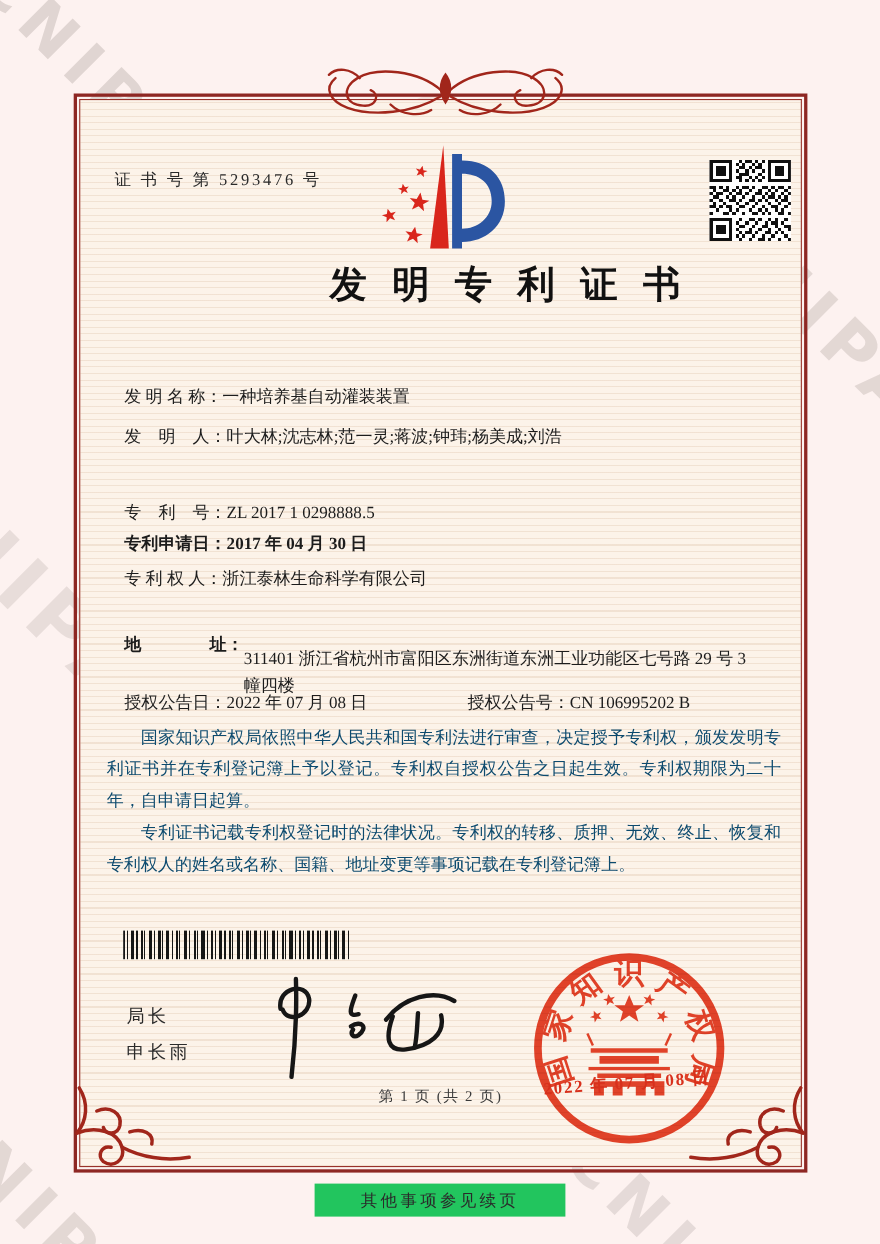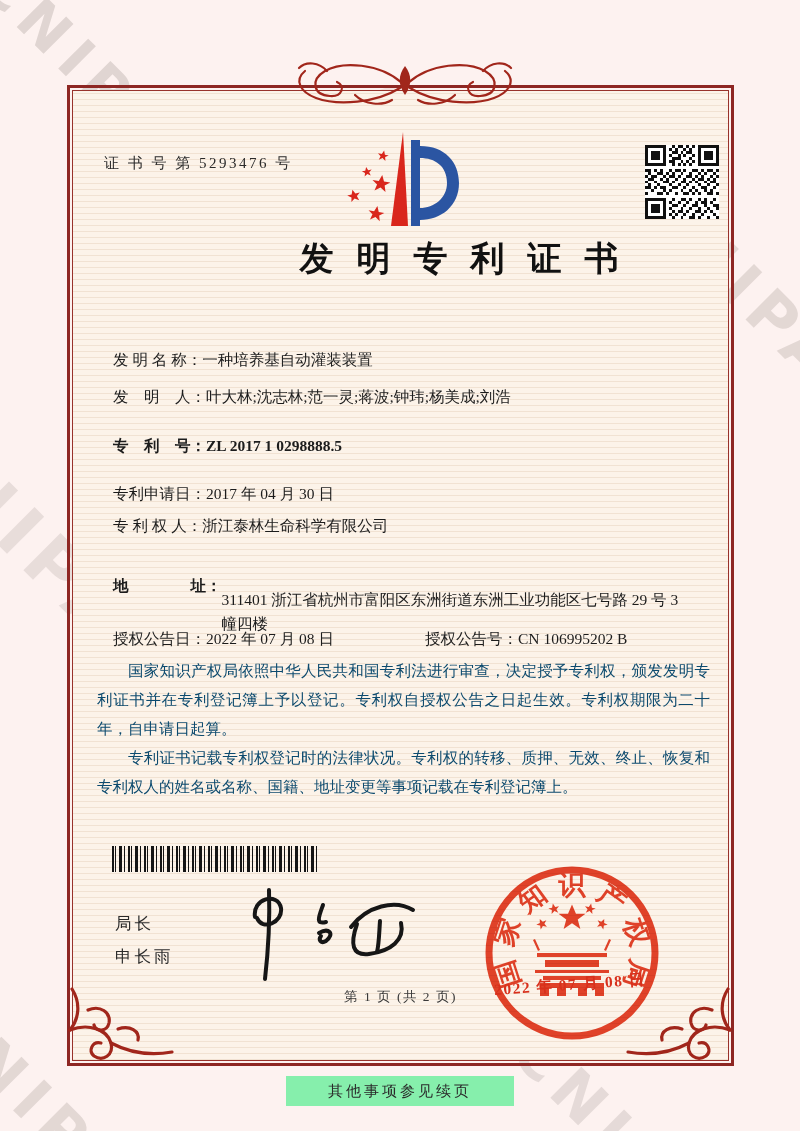--- a/index.html
+++ b/index.html
@@ -36,21 +36,21 @@
   .ornament{position:absolute;z-index:2;}
   
   .cert-no{position:absolute;left:104px;top:138px;z-index:3;font-size:15px;letter-spacing:2.5px;color:#2a2a2a;margin-top:16px;}
   .logo{position:absolute;left:333px;top:126px;z-index:3;}
   .qr{position:absolute;left:645px;top:145px;width:74px;height:74px;z-index:3;}
   .title{
     position:absolute;left:67px;top:236px;width:784px;z-index:3;
     text-align:center;font-size:34px;font-weight:700;letter-spacing:23px;text-indent:23px;color:#111;
   }
   .frow{position:absolute;left:113px;z-index:3;font-size:15.5px;white-space:nowrap;color:#1c1c1c;}
-  .r1{top:337px;margin-top:13px;} .r2{top:387px;} .r3{top:436px;font-weight:bold;} .r4{top:484px;} .r5{top:516px;}
+  .r1{top:337px;margin-top:13px;} .r2{top:387px;} .r3{top:456px;} .r4{top:484px;font-weight:bold;} .r5{top:516px;}
   .raddr{top:576px;display:flex;white-space:normal;width:590px;}
   .raddr .flabel{flex:0 0 auto;white-space:nowrap;font-weight:bold;}
   .raddr .fvalue{width:475px;line-height:24px;margin-top:12px;}
   .r7{top:629px;} .r8{top:629px;left:425px;}
   .bodytext{position:absolute;left:97px;top:656px;width:613px;z-index:3;}
   .bodytext p{margin:0;font-size:15.5px;line-height:29px;text-align:justify;text-indent:31px;color:#0c4a6e;}
   .barcode{
     position:absolute;left:112px;top:846px;width:207px;height:26px;z-index:3;
     background:repeating-linear-gradient(90deg,#151515 0px,#151515 2px,rgba(0,0,0,0) 2px,rgba(0,0,0,0) 3px,#151515 3px,#151515 4px,rgba(0,0,0,0) 4px,rgba(0,0,0,0) 7px,#151515 7px,#151515 10px,rgba(0,0,0,0) 10px,rgba(0,0,0,0) 12px,#151515 12px,#151515 13px,rgba(0,0,0,0) 13px,rgba(0,0,0,0) 16px);
   }
@@ -59,21 +59,21 @@
   .signature{position:absolute;left:225px;top:883px;z-index:3;}
   .seal{position:absolute;left:477px;top:858px;z-index:4;mix-blend-mode:multiply;opacity:.95;}
   .seal-date{
     position:absolute;left:494px;top:974px;z-index:5;width:170px;
     font-size:15.5px;font-weight:700;color:#d8301c;letter-spacing:1.5px;white-space:nowrap;
     transform:rotate(-4deg);
   }
   .pageinfo{position:absolute;left:67px;top:988px;width:667px;z-index:3;text-align:center;font-size:13.5px;letter-spacing:1.5px;color:#3a3a3a;}
   .contnote{
     position:absolute;left:286px;top:1076px;width:228px;height:30px;z-index:3;
-    background:#86efac;display:flex;align-items:center;justify-content:center;
+    background:#22c55e;display:flex;align-items:center;justify-content:center;
     font-size:15px;letter-spacing:3px;color:#2a2a2a;
   }
 </style>
 </head>
 <body>
 
 <div class="page">
 
   <div class="wm wm1">CNIPA</div>
   <div class="wm wm2">CNIPA</div>

